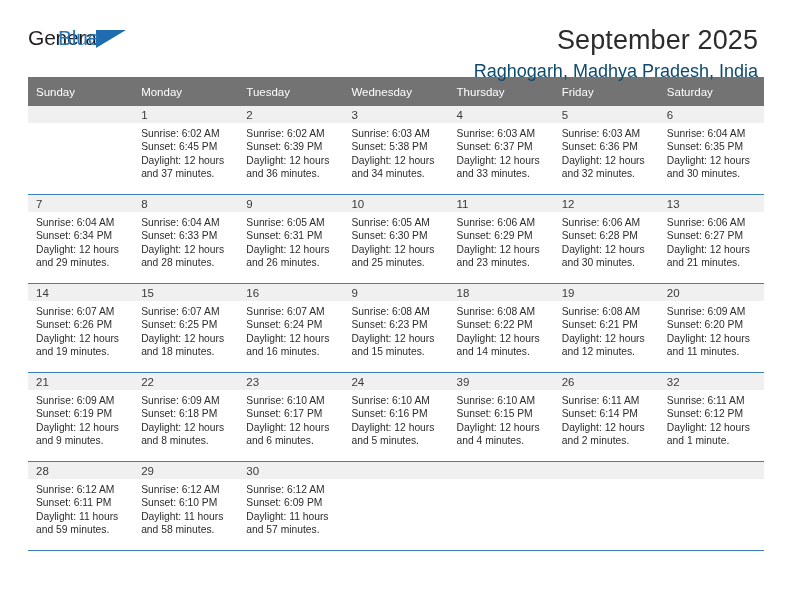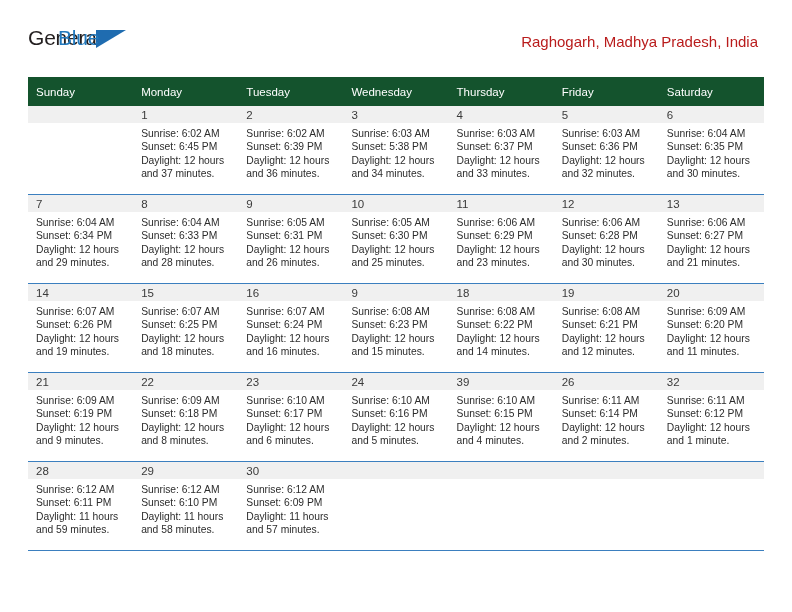--- a/index.html
+++ b/index.html
@@ -72,33 +72,33 @@
   }
   .month-title {
     font-size: 27px;
     font-weight: normal;
     color: #2b2b2b;
     line-height: 1.05;
     letter-spacing: 0.1px;
   }
   .location {
     margin-top: 7px;
-    font-size: 15px;
-    color: #b91c1c;
+    font-size: 18px;
+    color: #0c4a6e;
   }
 
   
   .calendar {
     width: 736px;
     border-collapse: collapse;
     table-layout: fixed;
     margin-top: 3px;
   }
   .calendar th {
-    background: #14532d;
+    background: #737373;
     color: #ffffff;
     font-weight: normal;
     font-size: 11.5px;
     text-align: left;
     padding: 5px 0 5px 8px;
     height: 19px;
     border: none;
   }
   .calendar td {
     vertical-align: top;
@@ -144,20 +144,21 @@
 
   <div class="header">
 
     <div class="brand">
       <span class="brand-general">General</span>
       <span class="brand-tri"></span>
       <span class="brand-blue">Blue</span>
     </div>
 
     <div class="titles">
+      <div class="month-title">September 2025</div>
       <div class="location">Raghogarh, Madhya Pradesh, India</div>
     </div>
 
   </div>
 
   <table class="calendar">
     <thead>
       <tr>
         <th>Sunday</th>
         <th>Monday</th>

